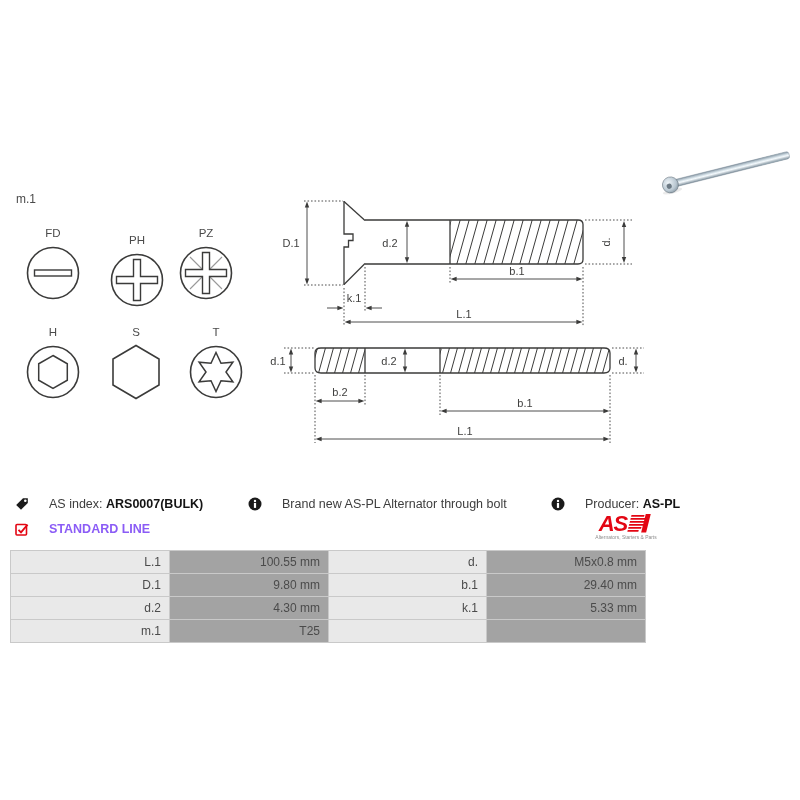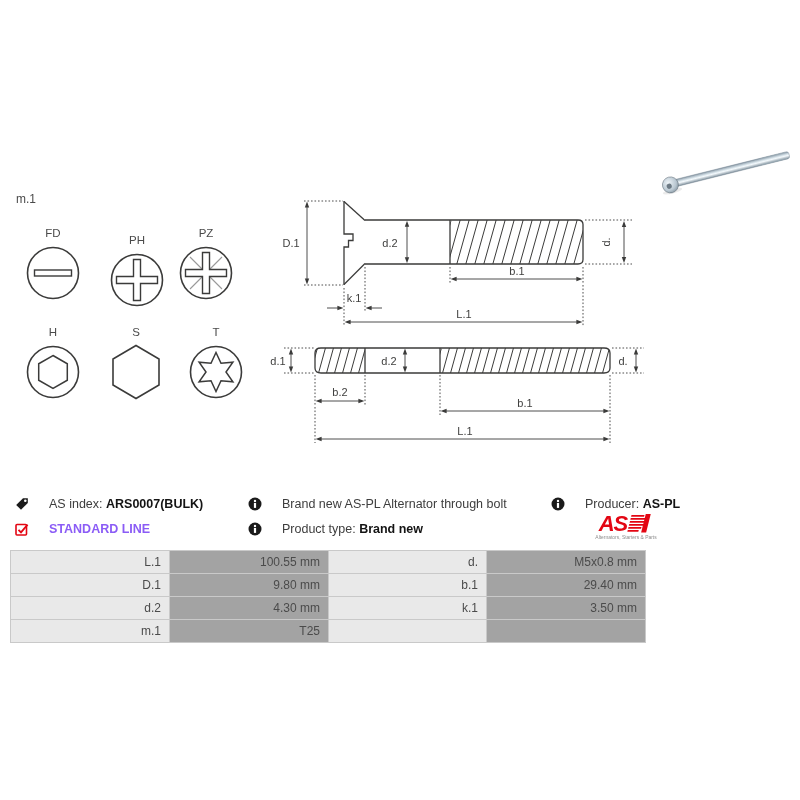--- a/index.html
+++ b/index.html
@@ -232,28 +232,20 @@
 
   <div class="info-row" style="left:248px;top:497px;">
     <svg width="14" height="14">
       <circle cx="7" cy="7" r="6.5" fill="#1a1a1a"></circle>
       <circle cx="7" cy="3.9" r="1.2" fill="#fff"></circle>
       <rect x="5.9" y="5.9" width="2.2" height="5" fill="#fff"></rect>
     </svg>
     <span>Brand new AS-PL Alternator through bolt</span>
   </div>
 
-  <div class="info-row" style="left:248px;top:522px;">
-    <svg width="14" height="14">
-      <circle cx="7" cy="7" r="6.5" fill="#1a1a1a"></circle>
-      <circle cx="7" cy="3.9" r="1.2" fill="#fff"></circle>
-      <rect x="5.9" y="5.9" width="2.2" height="5" fill="#fff"></rect>
-    </svg>
-    <span><span>Product type:</span>&nbsp;<b>Brand new</b></span>
-  </div>
 
   <div class="info-row" style="left:551px;top:497px;">
     <svg width="14" height="14">
       <circle cx="7" cy="7" r="6.5" fill="#1a1a1a"></circle>
       <circle cx="7" cy="3.9" r="1.2" fill="#fff"></circle>
       <rect x="5.9" y="5.9" width="2.2" height="5" fill="#fff"></rect>
     </svg>
     <span><span>Producer:</span>&nbsp;<b>AS-PL</b></span>
   </div>
 
@@ -292,21 +284,21 @@
         <tr>
           <td class="lab">D.1</td>
           <td class="val">9.80 mm</td>
           <td class="lab">b.1</td>
           <td class="val">29.40 mm</td>
         </tr>
         <tr>
           <td class="lab">d.2</td>
           <td class="val">4.30 mm</td>
           <td class="lab">k.1</td>
-          <td class="val">3.50 mm</td>
+          <td class="val">5.33 mm</td>
         </tr>
         <tr>
           <td class="lab">m.1</td>
           <td class="val">T25</td>
           <td class="lab"></td>
           <td class="val"></td>
         </tr>
       </tbody>
   </table>
 

